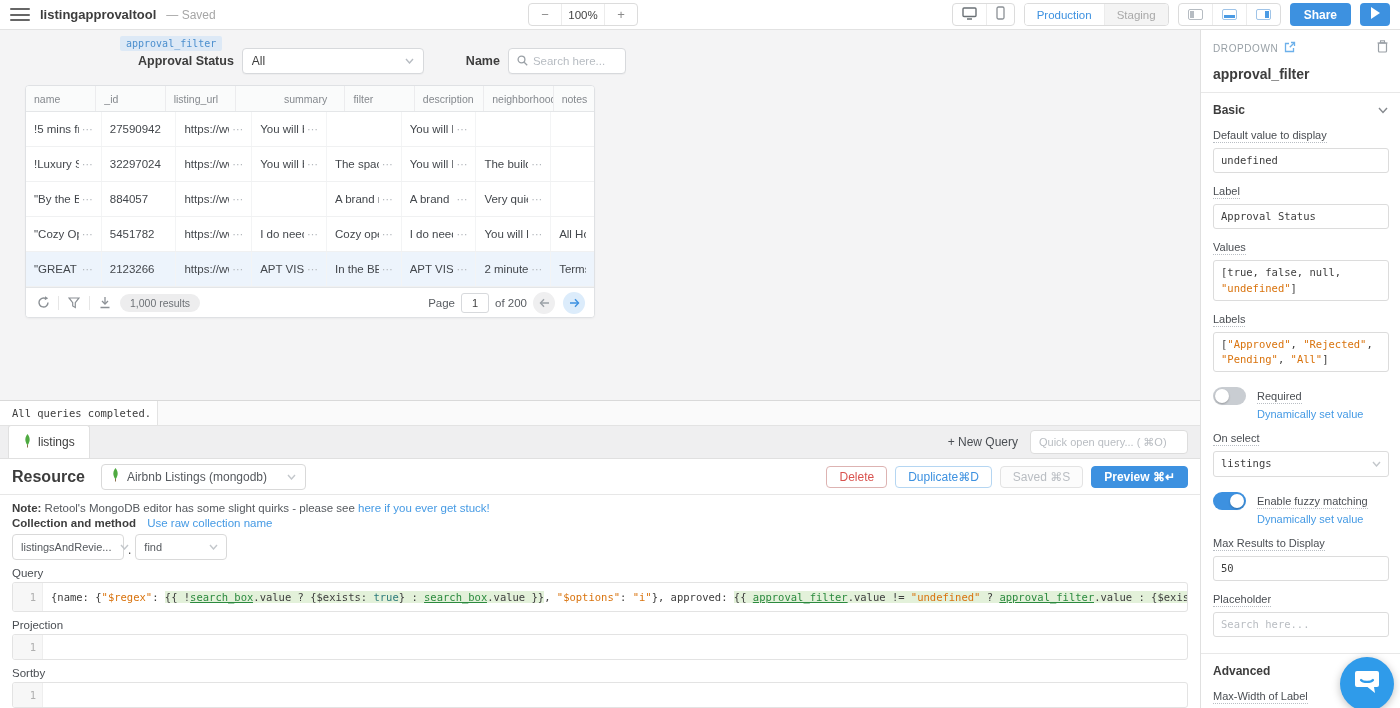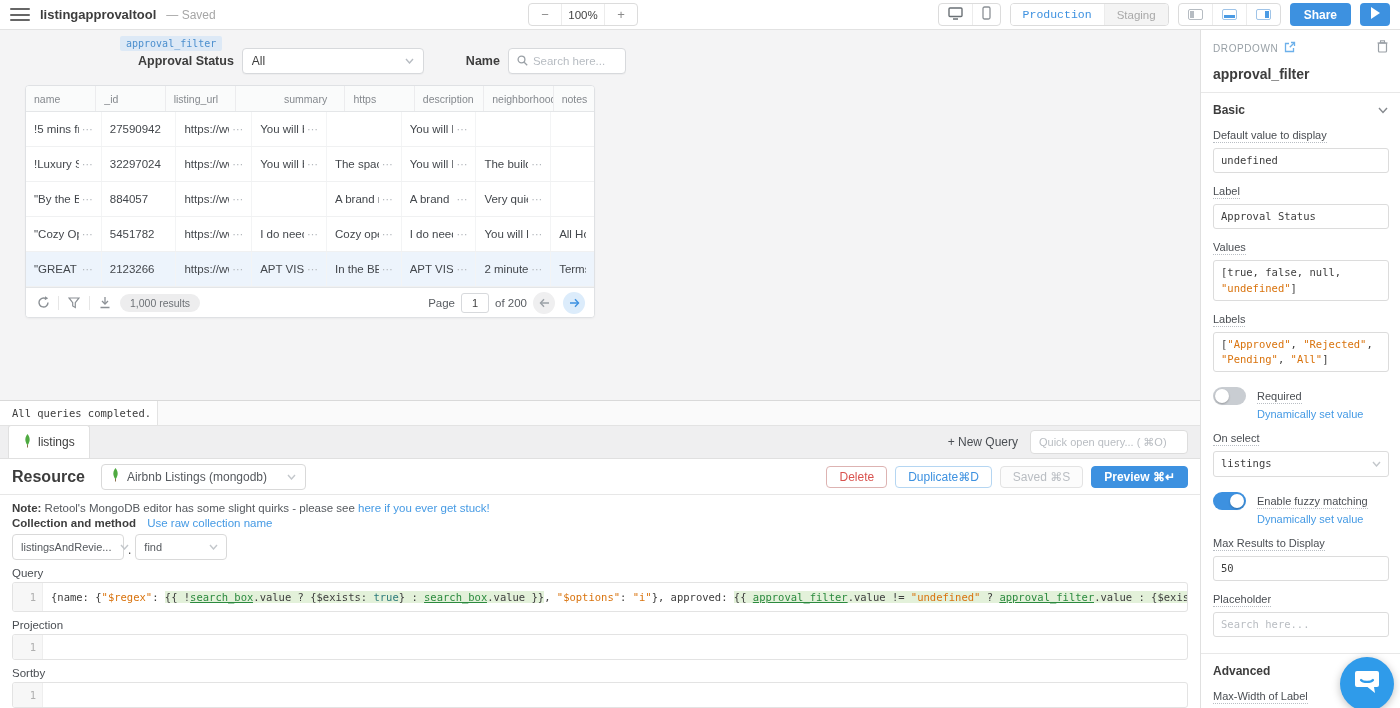--- a/index.html
+++ b/index.html
@@ -18,21 +18,21 @@
   .zoomctrl { position:absolute; left:528px; top:3px; height:23px; display:flex; align-items:stretch;
               border:1px solid #dcdcdc; border-radius:4px; background:#fff; overflow:hidden; }
   .zoomctrl .zbtn { width:32px; display:flex; align-items:center; justify-content:center; color:#8b8b8b; font-size:13px; cursor:pointer; }
   .zoomctrl .zlevel { width:44px; display:flex; align-items:center; justify-content:center; font-size:11.5px; color:#444;
                       border-left:1px solid #ececec; border-right:1px solid #ececec; }
   .tb-right { margin-left:auto; display:flex; align-items:center; gap:9px; }
   .seg-group { display:flex; border:1px solid #dcdcdc; border-radius:4px; overflow:hidden; height:23px; background:#fff; }
   .seg { display:flex; align-items:center; justify-content:center; padding:0 9px; cursor:pointer; border-left:1px solid #ececec; }
   .seg:first-child { border-left:none; }
   .seg-env { font-size:11.5px; padding:0 12px; }
-  .seg-env.active { color:#3d91e0; background:#fff;font-family:Liberation Mono, monospace; }
+  .seg-env.active { color:#3d91e0; background:#fff; }
   .seg-env.inactive { color:#a9a9a9; background:#f4f4f4; }
   .panel-ico { width:15px; height:11px; border:1.5px solid #b6bcc2; border-radius:2px; position:relative; }
   .panel-ico .bar { position:absolute; background:#b6bcc2; }
   .panel-ico.left .bar { left:1px; top:1px; bottom:1px; width:4px; }
   .panel-ico.bottom .bar { left:1px; right:1px; bottom:1px; height:3px; background:#4b9be4; }
   .panel-ico.bottom { border-color:#9fc4e8; }
   .panel-ico.right .bar { right:1px; top:1px; bottom:1px; width:4px; background:#4b9be4; }
   .panel-ico.right { border-color:#9fc4e8; }
   .btn-share { height:23px; padding:0 14px; background:#3d91e0; color:#fff; font-size:12px; font-weight:700;
                border:none; border-radius:4px; display:flex; align-items:center; cursor:pointer; }
@@ -270,21 +270,21 @@
             <input type="text" placeholder="Search here..." style="">
           </div>
         </div>
 
         <div class="table">
           <div class="t-head" id="thead">
               <div class="th" style="width: 76px;">name</div>
               <div class="th" style="width: 75px;">_id</div>
               <div class="th" style="width: 76px;">listing_url</div>
               <div class="th" style="width: 75px; margin-left: 40px;">summary</div>
-              <div class="th" style="width: 75px;">https</div>
+              <div class="th" style="width: 75px;">filter</div>
               <div class="th" style="width: 75px;">description</div>
               <div class="th" style="width: 75px;">neighborhood_...</div>
               <div class="th" style="width: 43px;">notes</div>
             </div>
           <div id="tbody">
               <div class="t-row">
                 <div class="td" style="width: 76px;">
                   <span class="celltext">!5 mins frc</span>
                   <span class="dots">⋯</span>
                 </div>

